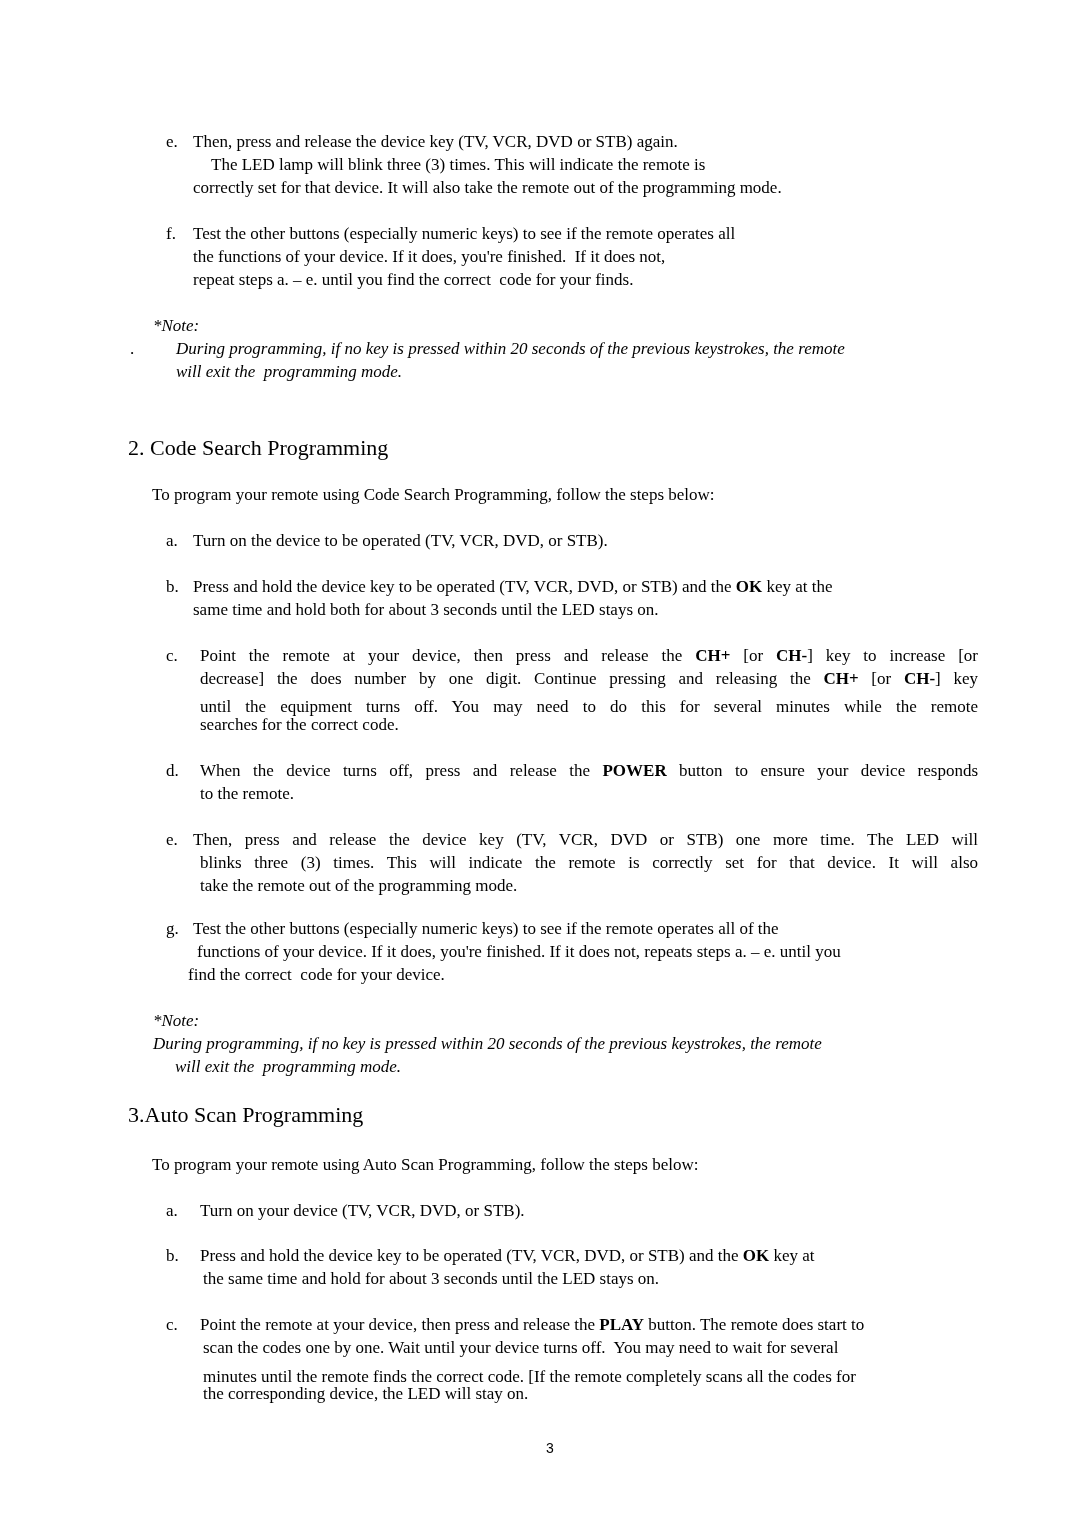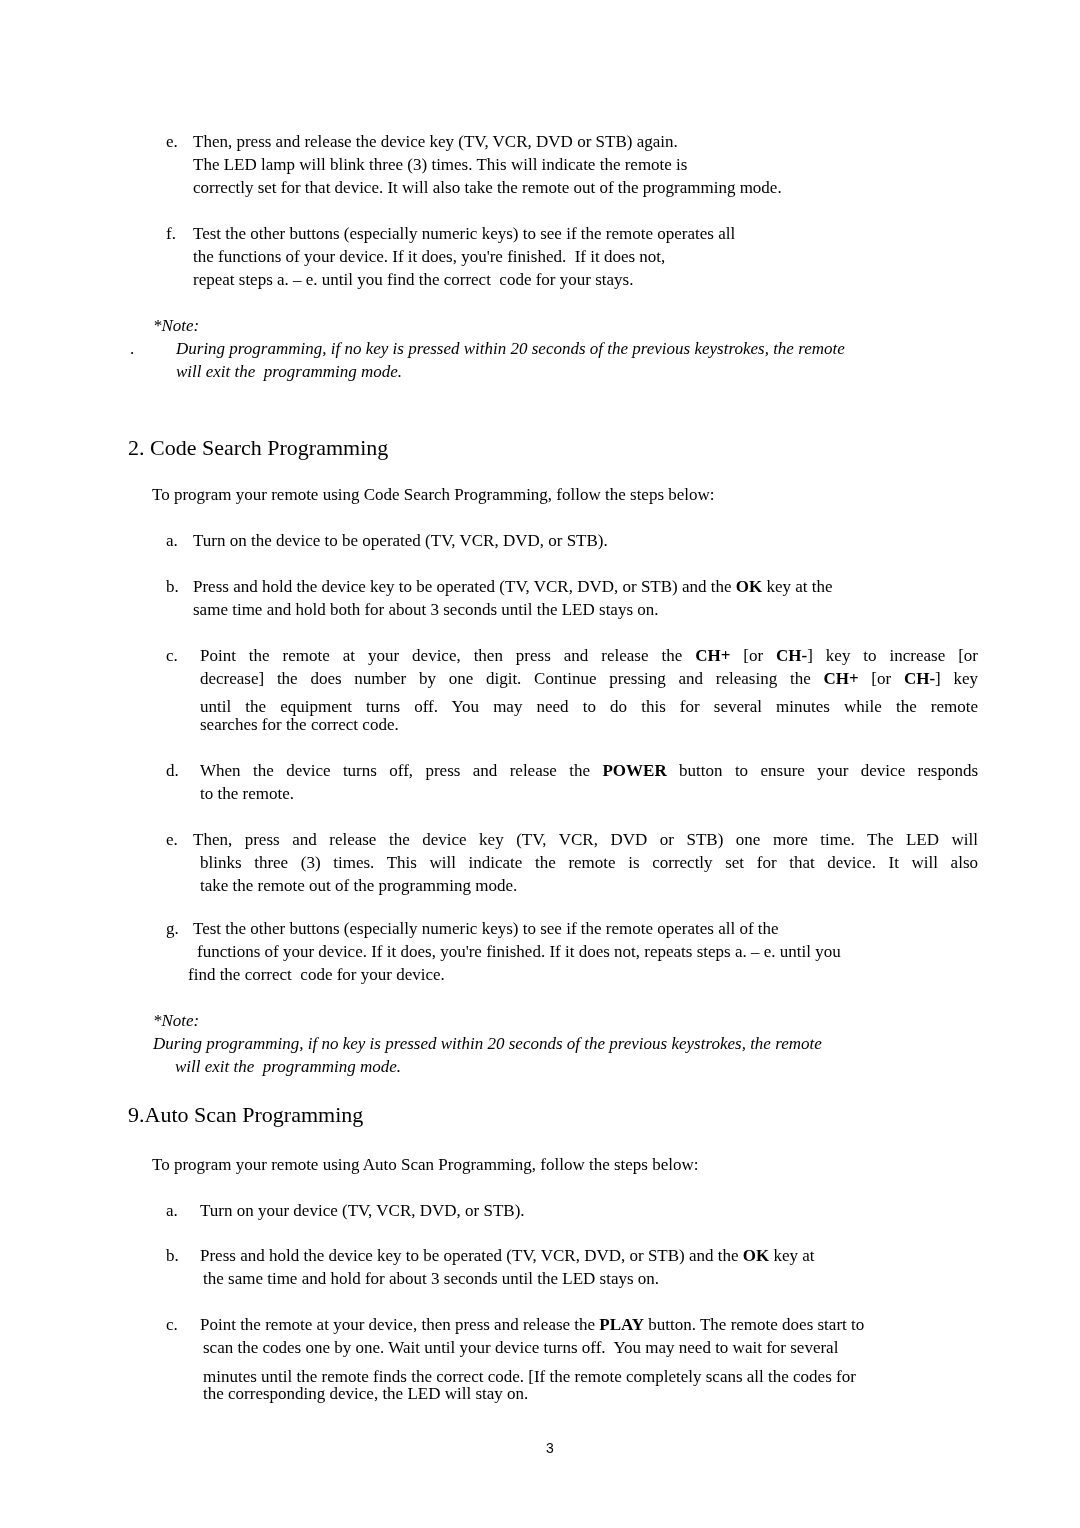--- a/index.html
+++ b/index.html
@@ -12,29 +12,29 @@
   .h { font-weight: normal; font-size: 22px; }
   b { font-weight: bold; }
   .just { white-space: normal; text-align: justify; text-align-last: justify; }
 </style>
 </head>
 <body>
 
 <div>
   <span class="line" style="left:166px;top:130px">e.</span>
   <span class="line" style="left:193px;top:130px">Then, press and release the device key (TV, VCR, DVD or STB) again.</span>
-  <span class="line" style="left:193px;top:153px">The LED lamp will blink three (3) times. This will indicate the remote is</span>
+  <span class="line" style="left:211px;top:153px">The LED lamp will blink three (3) times. This will indicate the remote is</span>
   <span class="line" style="left:193px;top:176px">correctly set for that device. It will also take the remote out of the programming mode.</span>
 </div>
 
 <div>
   <span class="line" style="left:166px;top:222px">f.</span>
   <span class="line" style="left:193px;top:222px">Test the other buttons (especially numeric keys) to see if the remote operates all</span>
   <span class="line" style="left:193px;top:245px">the functions of your device. If it does, you're finished.  If it does not,</span>
-  <span class="line" style="left:193px;top:268px">repeat steps a. – e. until you find the correct  code for your stays.</span>
+  <span class="line" style="left:193px;top:268px">repeat steps a. – e. until you find the correct  code for your finds.</span>
 </div>
 
 <div>
   <span class="line it" style="left:153px;top:314px">*Note:</span>
   <span class="line" style="left:130px;top:337px">.</span>
   <span class="line it" style="left:176px;top:337px">During programming, if no key is pressed within 20 seconds of the previous keystrokes, the remote</span>
   <span class="line it" style="left:176px;top:360px">will exit the  programming mode.</span>
 </div>
 
 <div>
@@ -67,21 +67,21 @@
   <span class="line" style="left:193px;top:917px">Test the other buttons (especially numeric keys) to see if the remote operates all of the</span>
   <span class="line" style="left:197px;top:940px">functions of your device. If it does, you're finished. If it does not, repeats steps a. – e. until you</span>
   <span class="line" style="left:188px;top:963px">find the correct  code for your device.</span>
 
   <span class="line it" style="left:153px;top:1009px">*Note:</span>
   <span class="line it" style="left:153px;top:1032px">During programming, if no key is pressed within 20 seconds of the previous keystrokes, the remote</span>
   <span class="line it" style="left:175px;top:1055px">will exit the  programming mode.</span>
 </div>
 
 <div>
-  <span class="line h" style="left:128px;top:1101px;line-height:28px">9.Auto Scan Programming</span>
+  <span class="line h" style="left:128px;top:1101px;line-height:28px">3.Auto Scan Programming</span>
   <span class="line" style="left:152px;top:1153px">To program your remote using Auto Scan Programming, follow the steps below:</span>
 
   <span class="line" style="left:166px;top:1199px">a.</span>
   <span class="line" style="left:200px;top:1199px">Turn on your device (TV, VCR, DVD, or STB).</span>
 
   <span class="line" style="left:166px;top:1244px">b.</span>
   <span class="line" style="left:200px;top:1244px"><span>Press and hold the device key to be operated (TV, VCR, DVD, or STB) and the </span><b>OK</b><span> key at</span></span>
   <span class="line" style="left:203px;top:1267px">the same time and hold for about 3 seconds until the LED stays on.</span>
 
   <span class="line" style="left:166px;top:1313px">c.</span>

